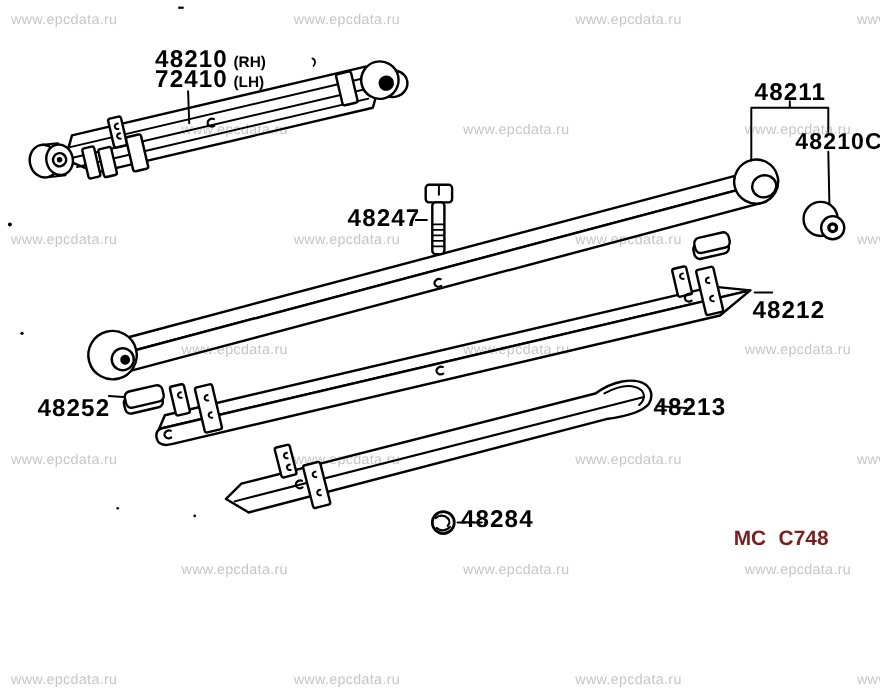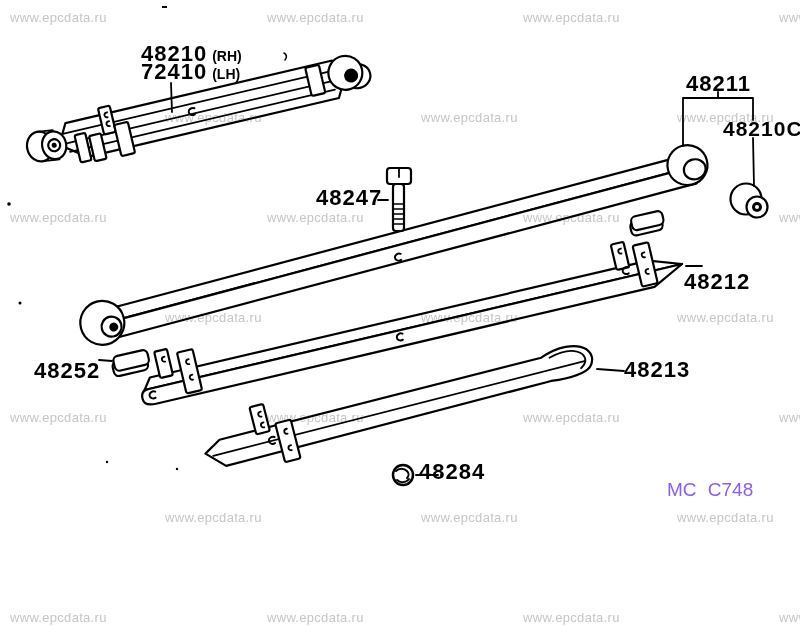--- a/index.html
+++ b/index.html
@@ -6,22 +6,22 @@
   .stage{position:relative;width:800px;height:626px;background:#fff;overflow:hidden;
          font-family:"Liberation Sans",sans-serif;}
   .art{position:absolute;left:0;top:0;}
   .wm-layer{position:absolute;left:0;top:0;width:800px;height:626px;
             mix-blend-mode:darken;pointer-events:none;text-decoration:underline;}
   .wm{position:absolute;font-size:13px;line-height:1;letter-spacing:.3px;white-space:nowrap;}
   .plabel{position:absolute;font-weight:bold;font-size:22px;letter-spacing:1px;
           color:#000;line-height:1;white-space:nowrap;cursor:pointer;}
   .plabel .side{font-size:14px;letter-spacing:0;margin-left:5px;}
   .plabel.small{font-size:21px;}
-  .code{position:absolute;font-weight:normal;font-size:19px;word-spacing:6px;
-        color:#8b5cf6;line-height:1;white-space:nowrap;}
+  .code{position:absolute;font-weight:bold;font-size:19px;word-spacing:6px;
+        color:#7f1d1d;line-height:1;white-space:nowrap;}
 </style>
 </head>
 <body>
 
 <div class="stage">
 
   <svg class="art" width="800" height="626" viewBox="0 0 800 626" fill="none" stroke="#000" stroke-width="2.2" stroke-linejoin="round" stroke-linecap="round">
 
     <g transform="rotate(-13.2 200 110)">
       <path d="M66,92 L340,92 L348,112 L338,130 L80,130 L55,112 Z" fill="#fff"></path>
@@ -177,21 +177,21 @@
   </div>
   <div class="plabel" style="left:316px;top:187px;">
     <span>48247</span>
   </div>
   <div class="plabel" style="left:684px;top:254px;margin-top:17px;">
     <span>48212</span>
   </div>
   <div class="plabel" style="left:34px;top:360px;text-align:center;">
     <span>48252</span>
   </div>
-  <div class="plabel" style="left:624px;top:359px;">
+  <div class="plabel" style="left:594px;top:359px;">
     <span>48213</span>
   </div>
   <div class="plabel" style="left:419px;top:461px;">
     <span>48284</span>
   </div>
 
   <div class="code" style="left:667px;top:480px;">MC C748</div>
 </div>
 
 </body></html>

